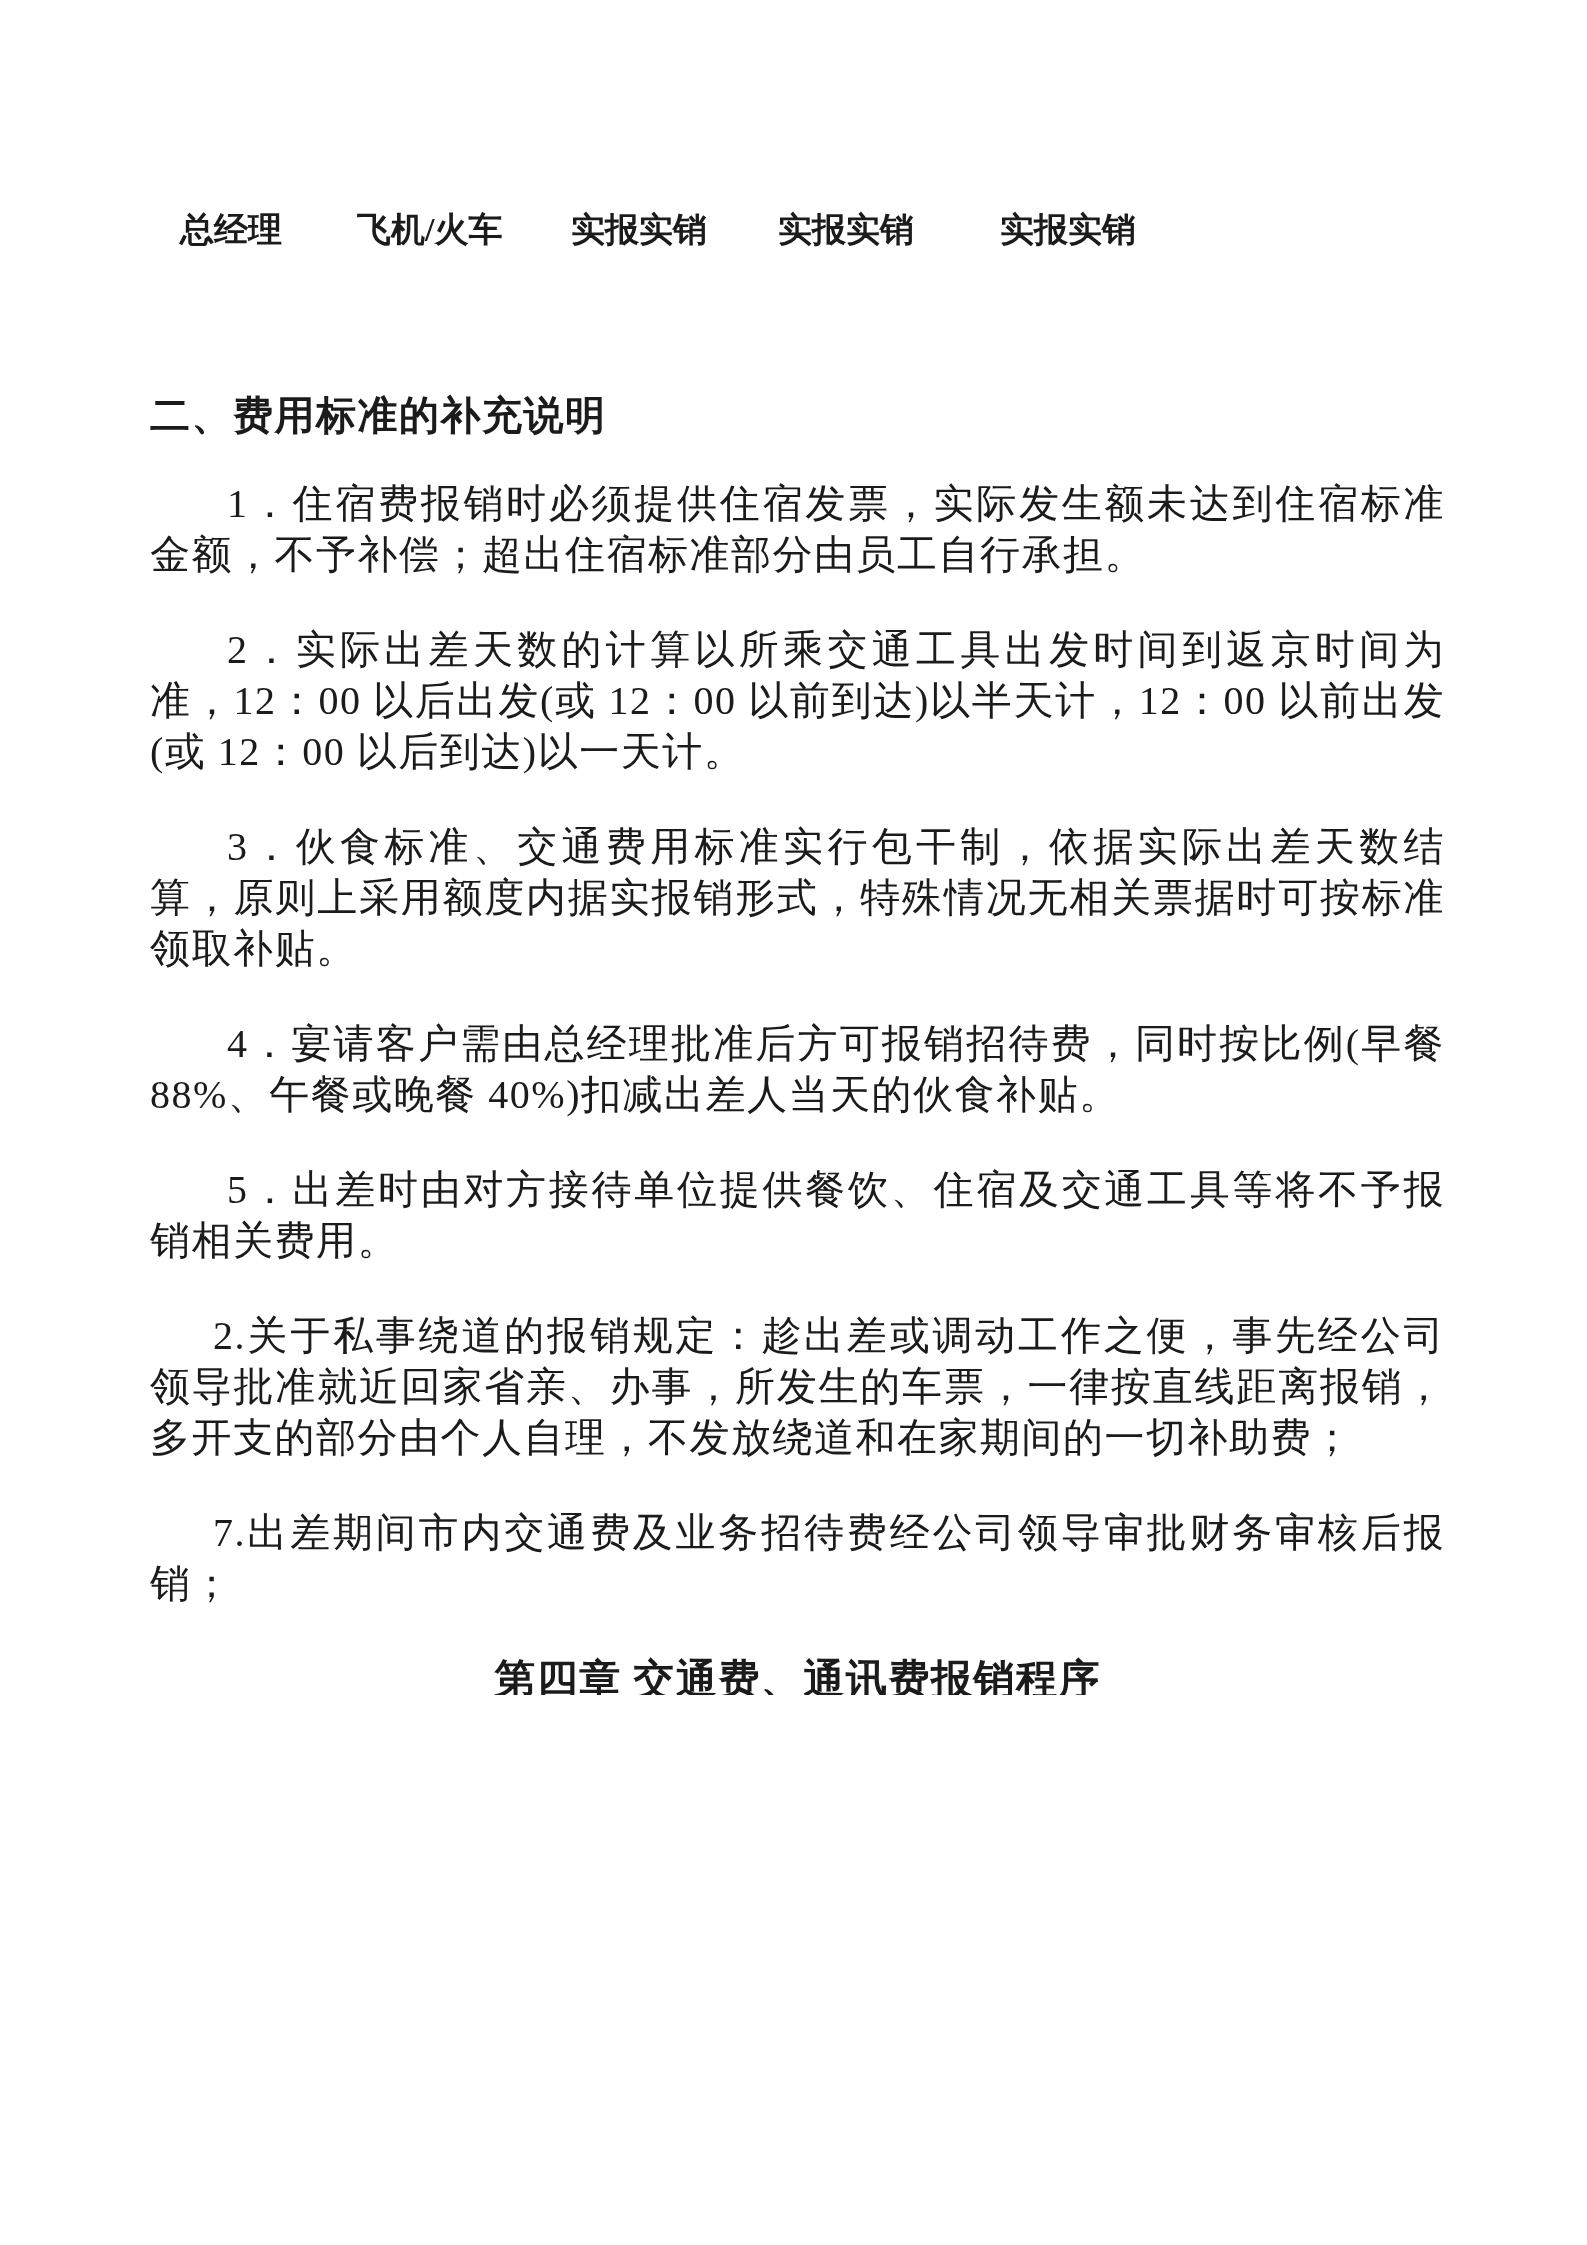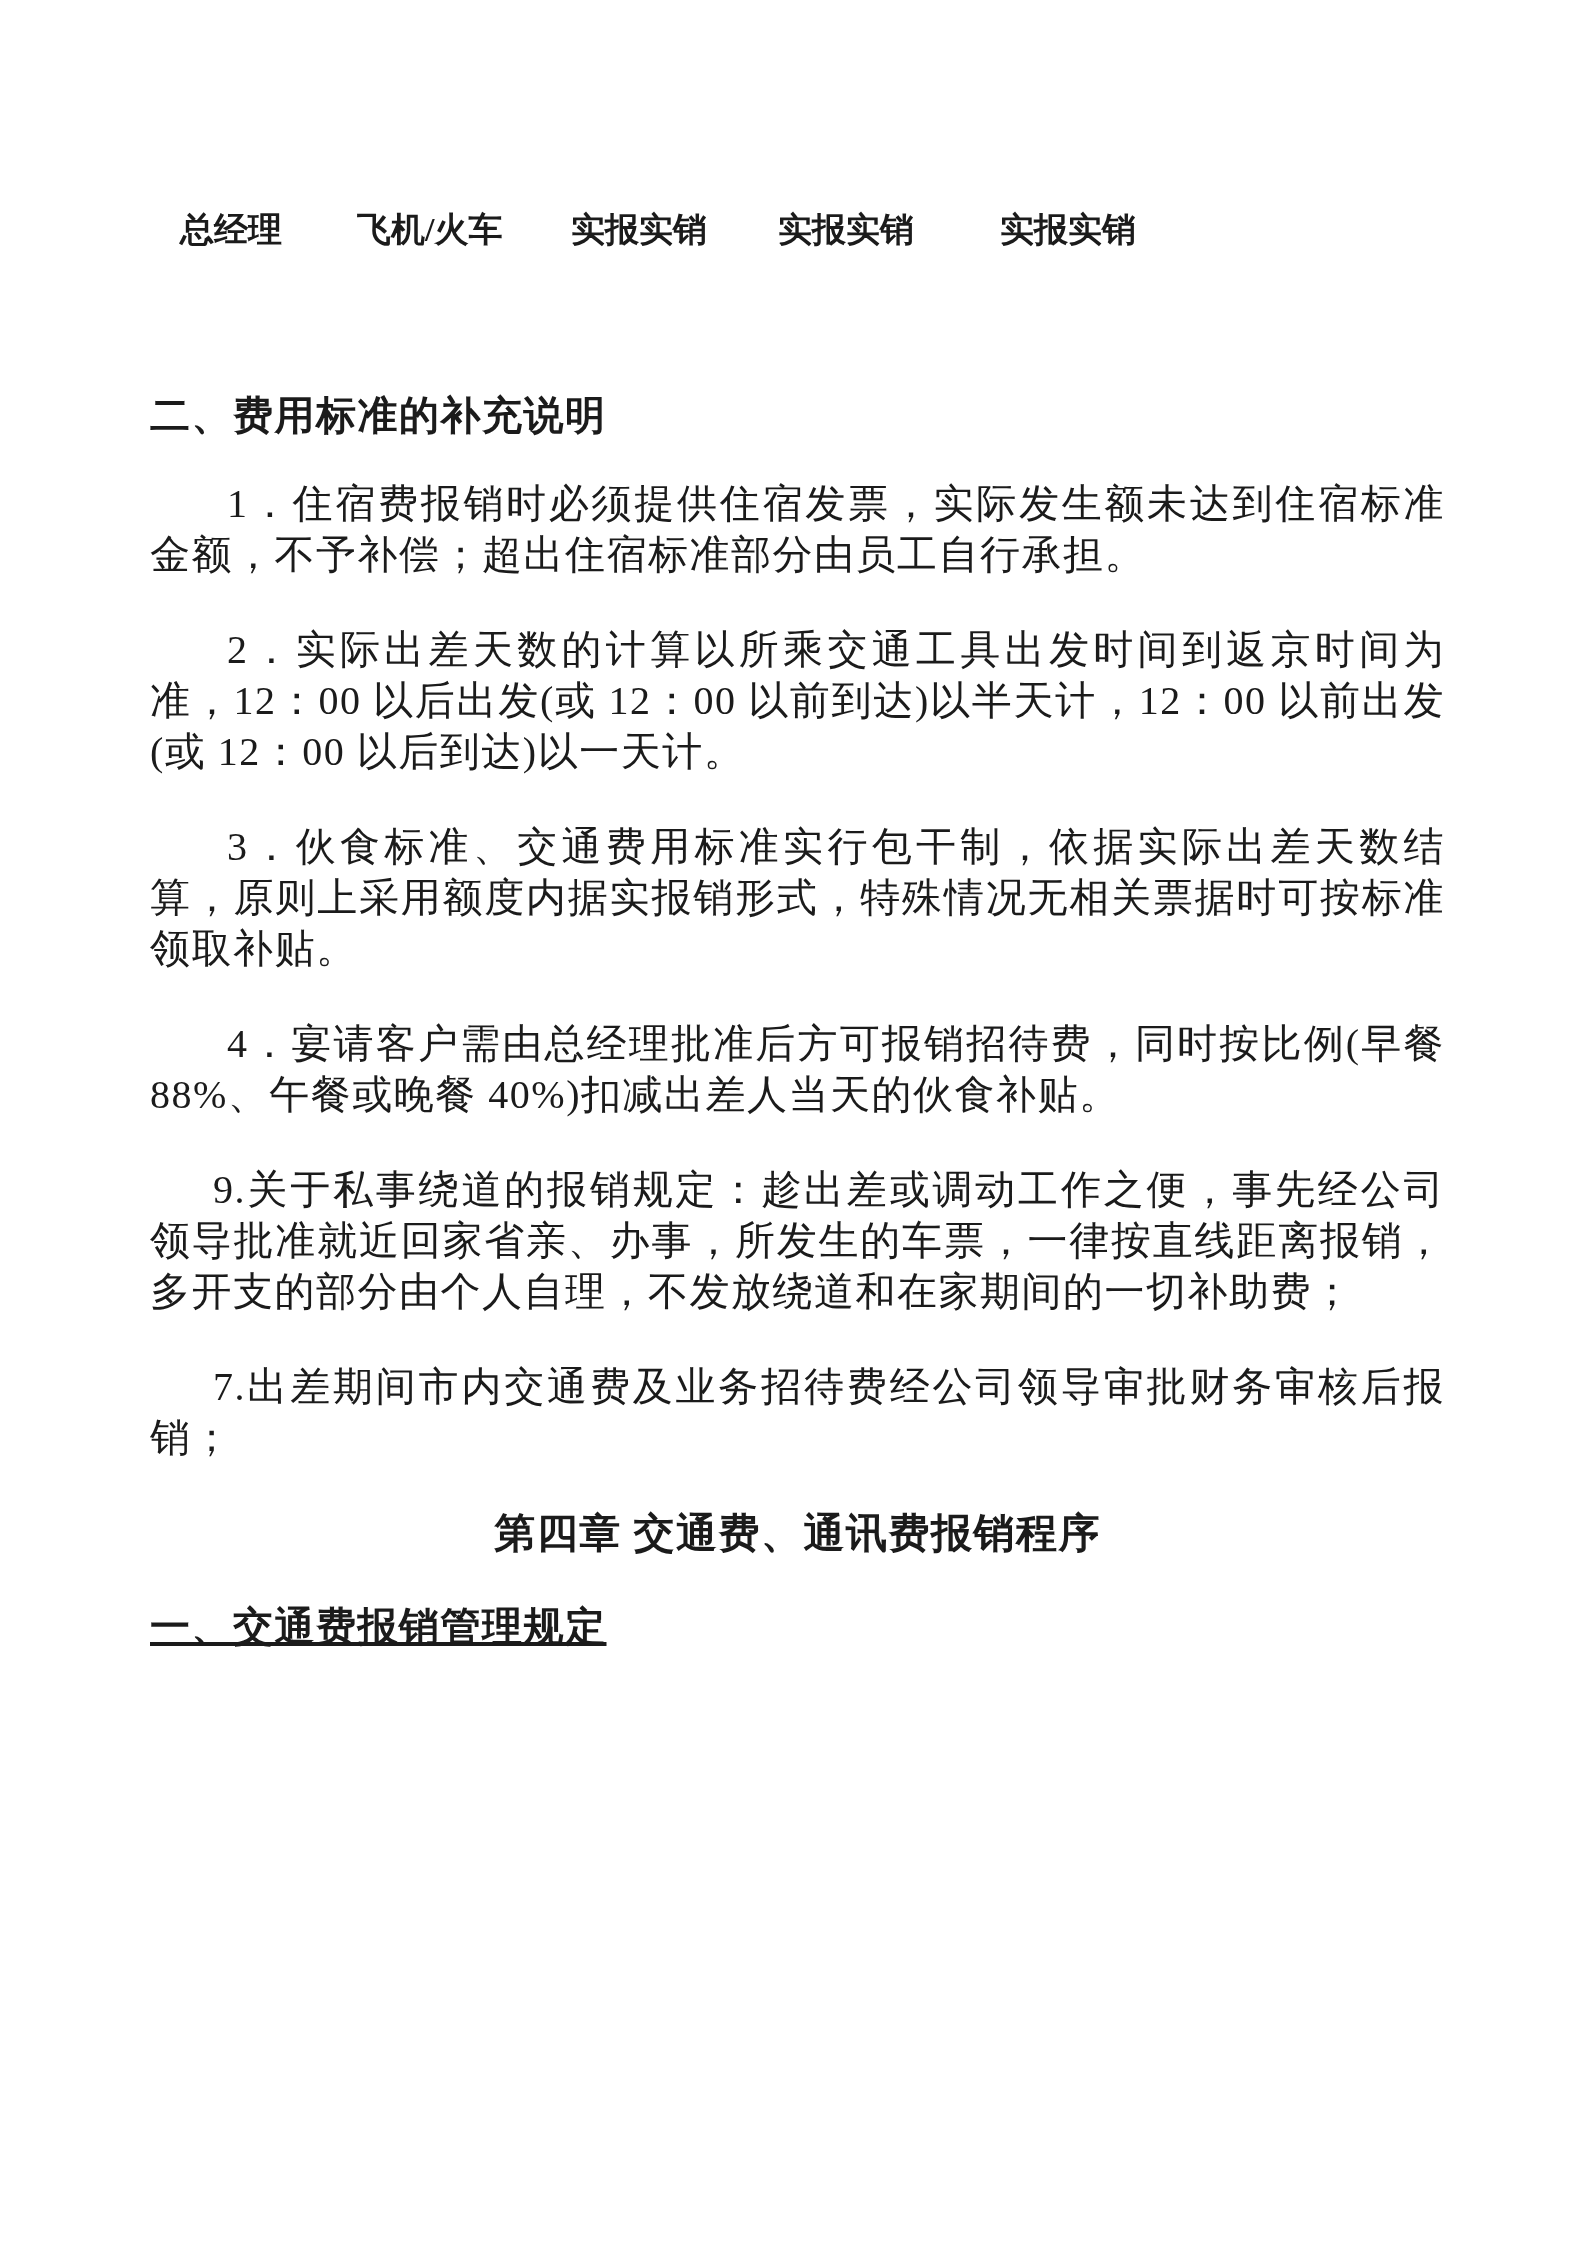--- a/index.html
+++ b/index.html
@@ -92,21 +92,22 @@
     <span class="cell c3">实报实销</span>
     <span class="cell c4">实报实销</span>
   </div>
 
   <h2 class="section-heading">二、费用标准的补充说明</h2>
 
   <p class="para first indent-a">1．住宿费报销时必须提供住宿发票，实际发生额未达到住宿标准金额，不予补偿；超出住宿标准部分由员工自行承担。</p>
   <p class="para indent-a">2．实际出差天数的计算以所乘交通工具出发时间到返京时间为准，12：00 以后出发(或 12：00 以前到达)以半天计，12：00 以前出发(或 12：00 以后到达)以一天计。</p>
   <p class="para indent-a">3．伙食标准、交通费用标准实行包干制，依据实际出差天数结算，原则上采用额度内据实报销形式，特殊情况无相关票据时可按标准领取补贴。</p>
   <p class="para indent-a">4．宴请客户需由总经理批准后方可报销招待费，同时按比例(早餐 88%、午餐或晚餐 40%)扣减出差人当天的伙食补贴。</p>
-  <p class="para indent-b">9.关于私事绕道的报销规定：趁出差或调动工作之便，事先经公司领导批准就近回家省亲、办事，所发生的车票，一律按直线距离报销，多开支的部分由个人自理，不发放绕道和在家期间的一切补助费；</p>
+  <p class="para indent-a">5．出差时由对方接待单位提供餐饮、住宿及交通工具等将不予报销相关费用。</p>
+  <p class="para indent-b">2.关于私事绕道的报销规定：趁出差或调动工作之便，事先经公司领导批准就近回家省亲、办事，所发生的车票，一律按直线距离报销，多开支的部分由个人自理，不发放绕道和在家期间的一切补助费；</p>
   <p class="para indent-b">7.出差期间市内交通费及业务招待费经公司领导审批财务审核后报销；</p>
 
   <h2 class="chapter-title">第四章 交通费、通讯费报销程序</h2>
 
   <h2 class="subsection-heading">一、交通费报销管理规定</h2>
 
   <h3 class="subsub-heading">（一）以后到达：</h3>
 
 </div>
 

